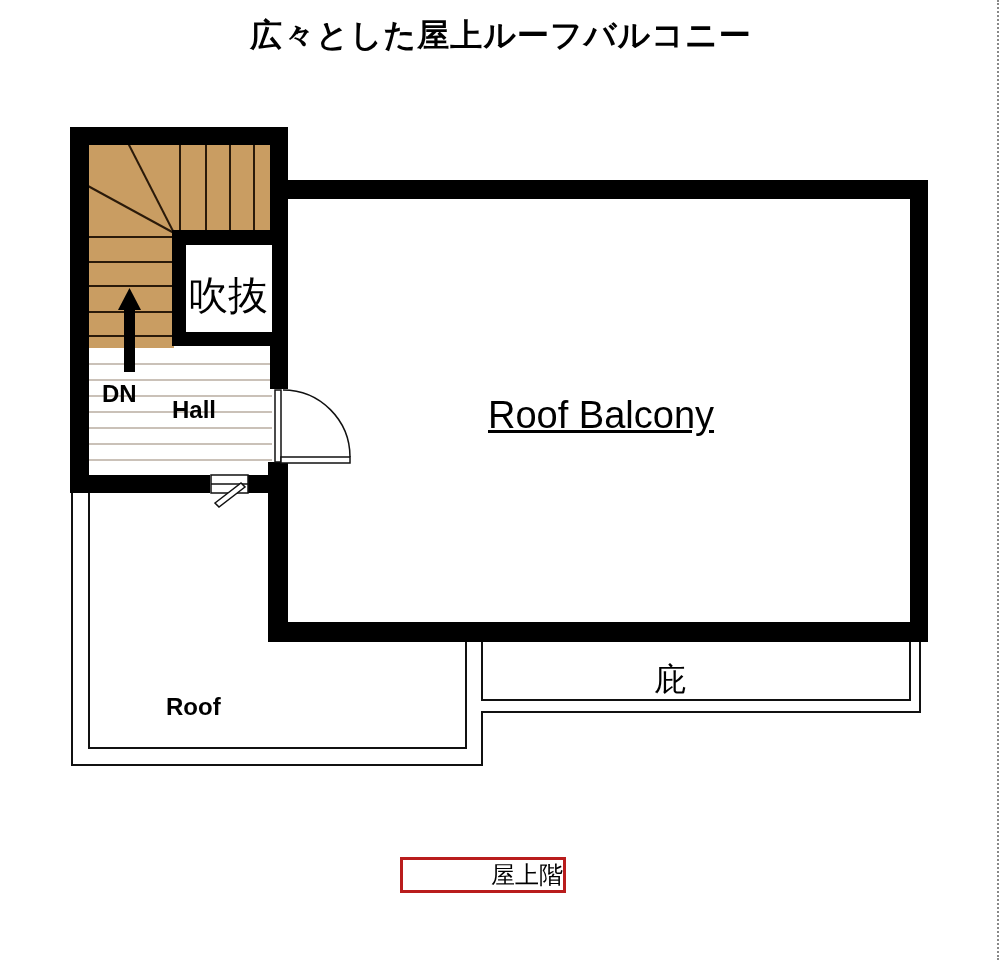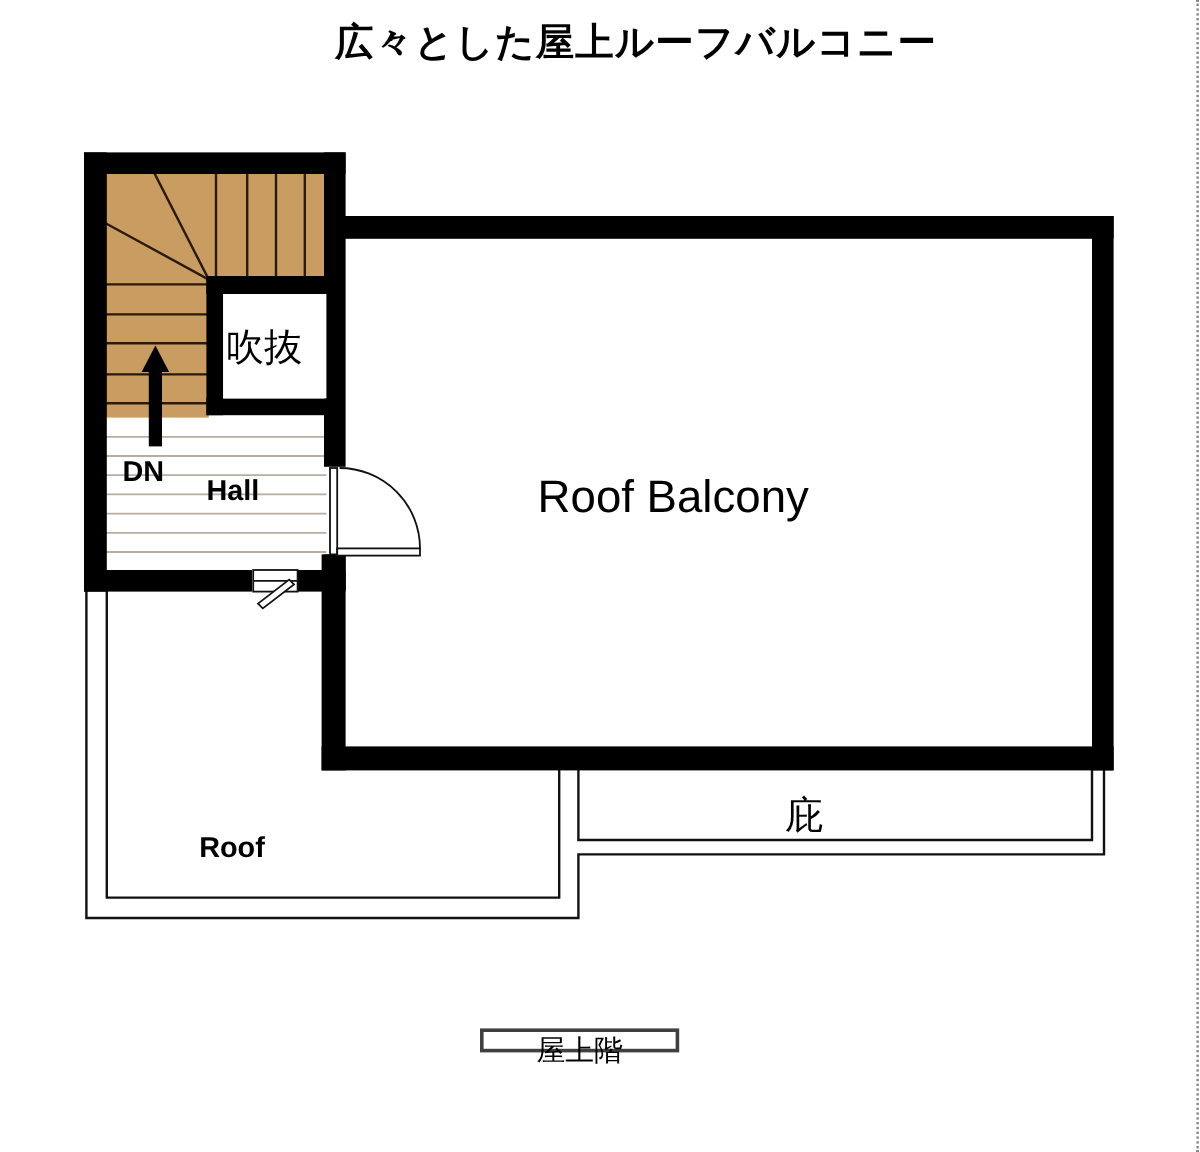--- a/index.html
+++ b/index.html
@@ -1,28 +1,28 @@
 <!DOCTYPE html>
 <html><head>
 <meta charset="utf-8">
 <style>
   html, body { margin: 0; padding: 0; background: #ffffff; }
   body { width: 1000px; height: 960px; position: relative; overflow: hidden;
          font-family: "Liberation Sans", "DejaVu Sans", sans-serif; color: #000; }
-  .title { position: absolute; left: 250px; top: 14px; width: 560px; text-align: center;
+  .title { position: absolute; left: 250px; top: 14px; width: 560px; 
            font-family: "DejaVu Sans", sans-serif; font-weight: bold; font-size: 32px; letter-spacing: 1px; }
   .edge-line { position: absolute; left: 997px; top: 0; width: 0; height: 960px;
                border-left: 2px dotted #888; }
   svg.plan { position: absolute; left: 0; top: 0; }
   .lbl { position: absolute; white-space: nowrap; }
   .room-lg { font-size: 38px; }
   .room-md { font-size: 24px; font-weight: bold; }
   .jp { font-family: "DejaVu Sans", sans-serif; }
-  .floor-tag { position: absolute; left: 400px; top: 857px; width: 166px; height: 20px;
-               border: 3px solid #404040; box-sizing: border-box; text-align: center;
+  .floor-tag { position: absolute; left: 400px; top: 857px; width: 166px; height: 36px;
+               border: 3px solid #b91c1c; box-sizing: border-box; text-align: right;
                line-height: 30px; font-size: 24px; font-family: "DejaVu Sans", sans-serif; }
 </style>
 </head>
 <body>
 
 <div class="title">広々とした屋上ルーフバルコニー</div>
 <div class="edge-line"></div>
 
 <svg class="plan" width="1000" height="960" viewBox="0 0 1000 960">
 
@@ -92,20 +92,20 @@
     <path d="M283,390 A67,67 0 0 1 350,457"></path>
   </g>
 
   <g stroke="#111" stroke-width="1.5" fill="#fff">
     <rect x="211" y="475" width="37" height="18"></rect>
     <line x1="211" y1="484" x2="248" y2="484"></line>
     <polygon points="215,503 241,483 245,487 219,507"></polygon>
   </g>
 </svg>
 
-<div class="lbl room-lg" style="left:448px; top:394px;">Roof Balcony</div>
+<div class="lbl room-lg" style="left:488px; top:394px;text-decoration:underline;">Roof Balcony</div>
 <div class="lbl room-md" style="left:102px; top:380px;">DN</div>
 <div class="lbl room-md" style="left:172px; top:396px;">Hall</div>
-<div class="lbl jp" style="left:188px; top:268px; font-size:32px;">吹抜</div>
+<div class="lbl jp" style="left:188px; top:268px; font-size:40px;">吹抜</div>
 <div class="lbl room-md" style="left:166px; top:693px;">Roof</div>
 <div class="lbl jp" style="left:654px; top:658px; font-size:32px;">庇</div>
 
 <div class="floor-tag">屋上階</div>
 
 </body></html>

